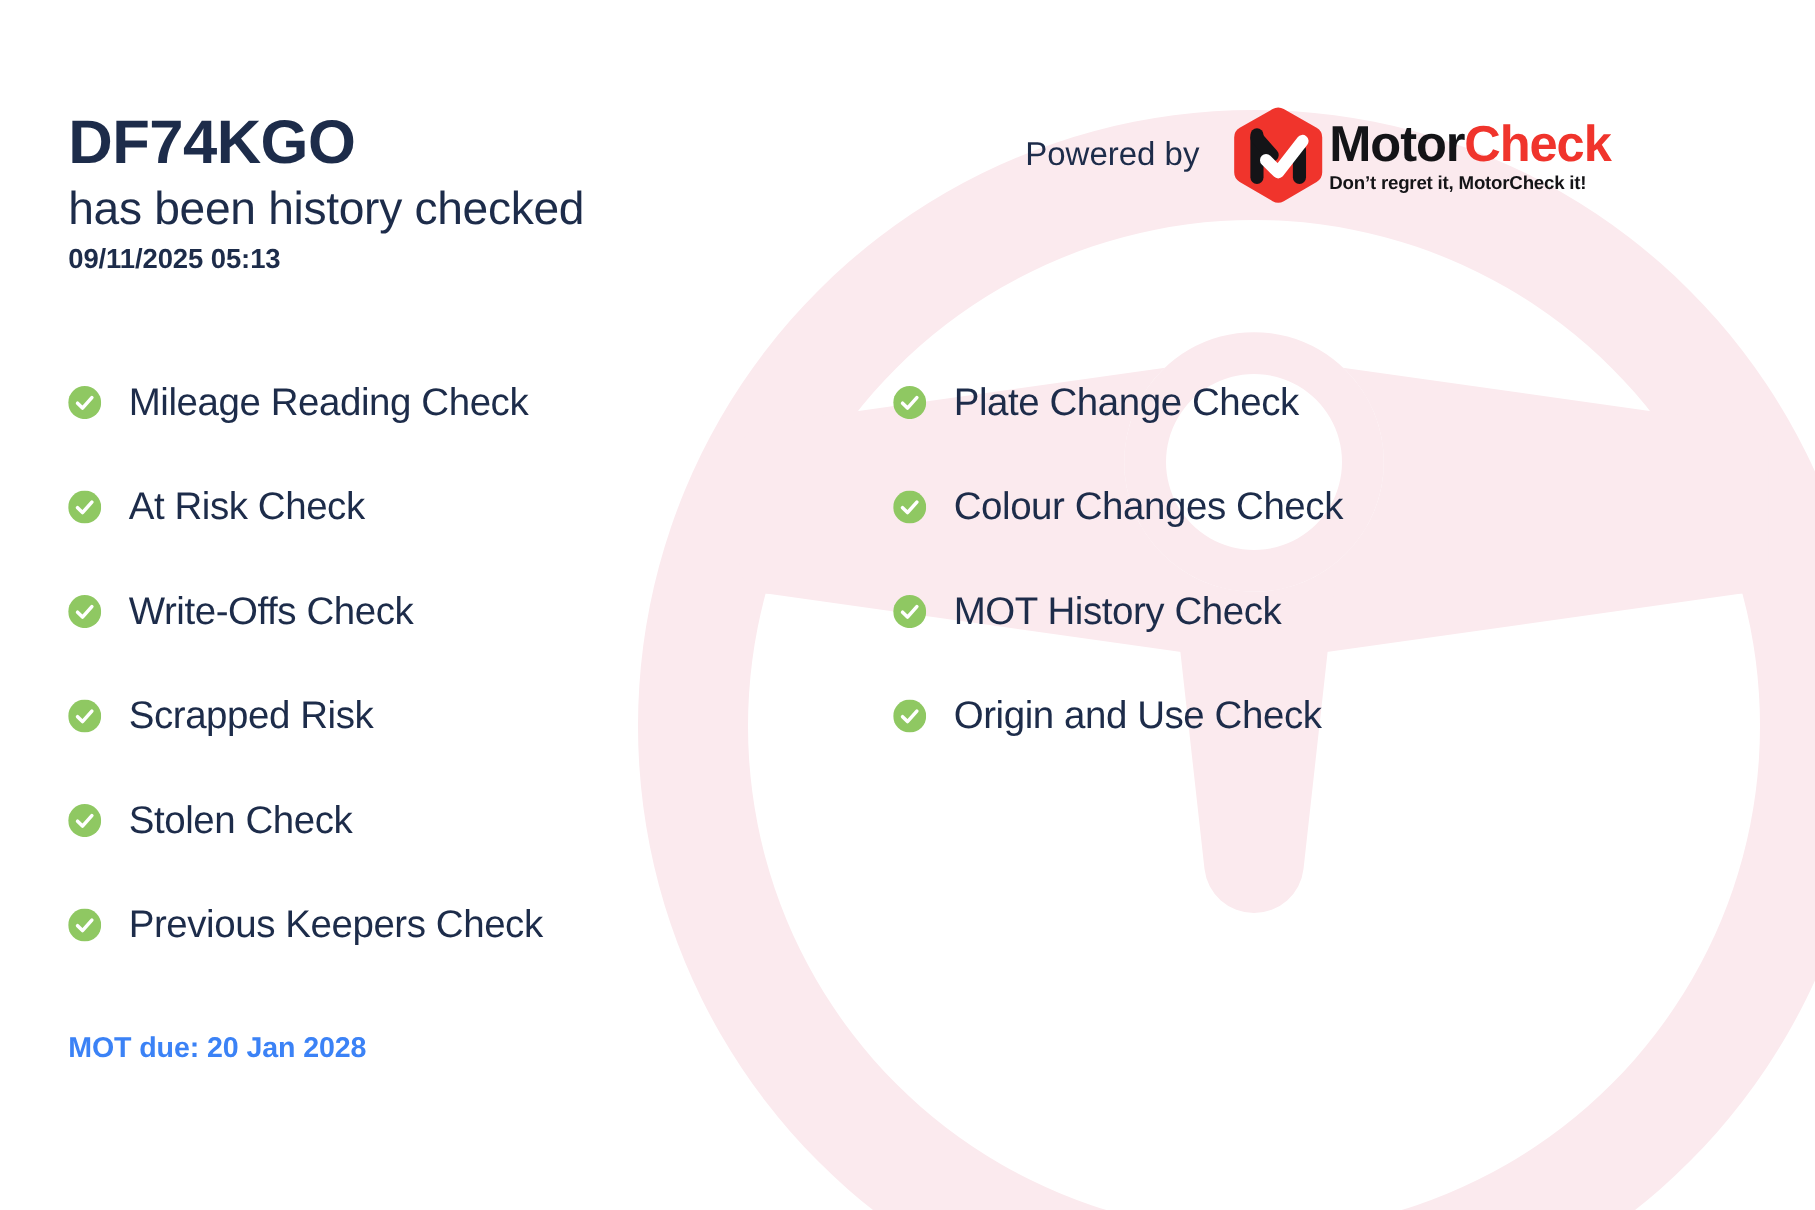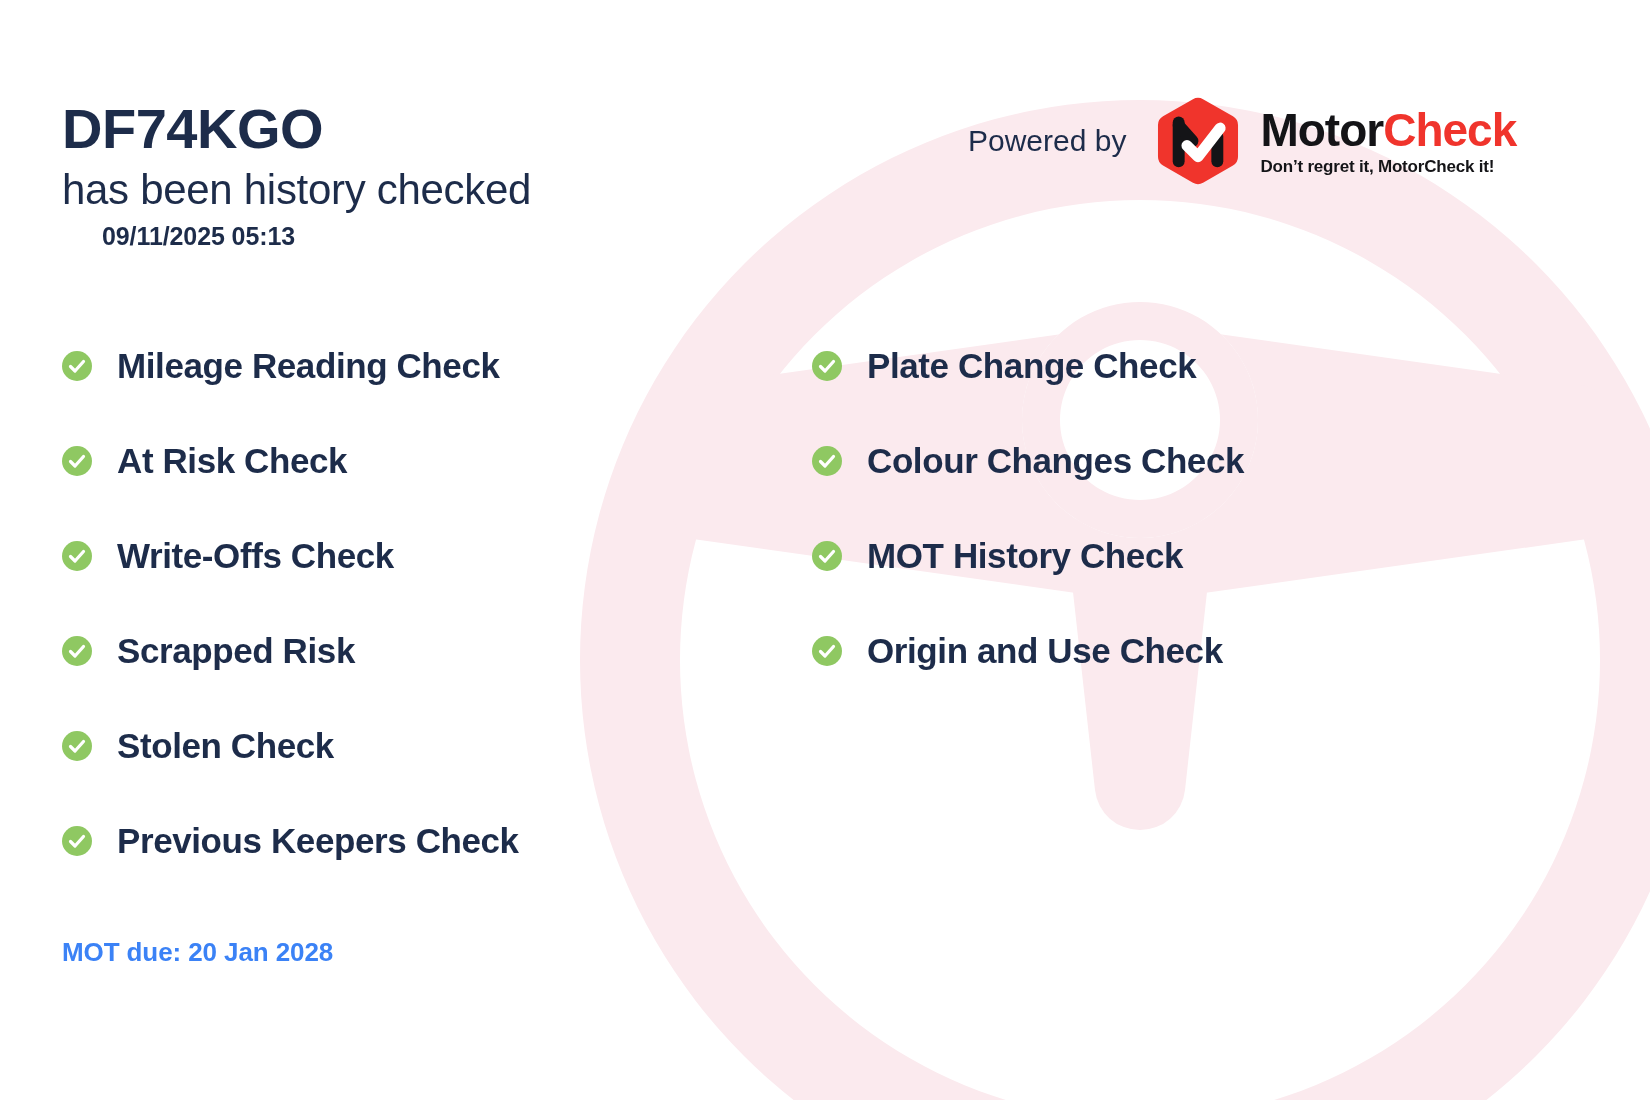--- a/index.html
+++ b/index.html
@@ -66,41 +66,39 @@
     margin-top: 6px;
     white-space: nowrap;
   }
   #timestamp {
     font-size: 25px;
     font-weight: bold;
     color: #1d2c4a;
     margin-top: 8px;
     letter-spacing: -0.1px;
     white-space: nowrap;
-    margin-left: 40px;
   }
 
   
   #powered-by-block {
     position: absolute;
-    left: 968px;
+    left: 932px;
     top: 95px;
     display: flex;
     align-items: center;
     gap: 26px;
   }
   #powered-by-label {
     font-size: 30px;
     color: #1d2c4a;
     white-space: nowrap;
   }
   #brand-lockup {
     display: flex;
     align-items: center;
-    gap: 16px;
   }
   #brand-mark {
     width: 92px;
     height: 92px;
     flex: 0 0 auto;
     display: block;
   }
   #brand-text {
     display: flex;
     flex-direction: column;
@@ -139,21 +137,21 @@
     gap: 25px;
   }
   .check-badge {
     width: 30px;
     height: 30px;
     flex: 0 0 auto;
     display: block;
   }
   .check-label {
     font-size: 35px;
-    font-weight: bold;
+    font-weight: normal;
     color: #1d2c4a;
     letter-spacing: -0.4px;
     white-space: nowrap;
   }
 
   
   #mot-due {
     position: absolute;
     left: 62px;
     top: 937px;

